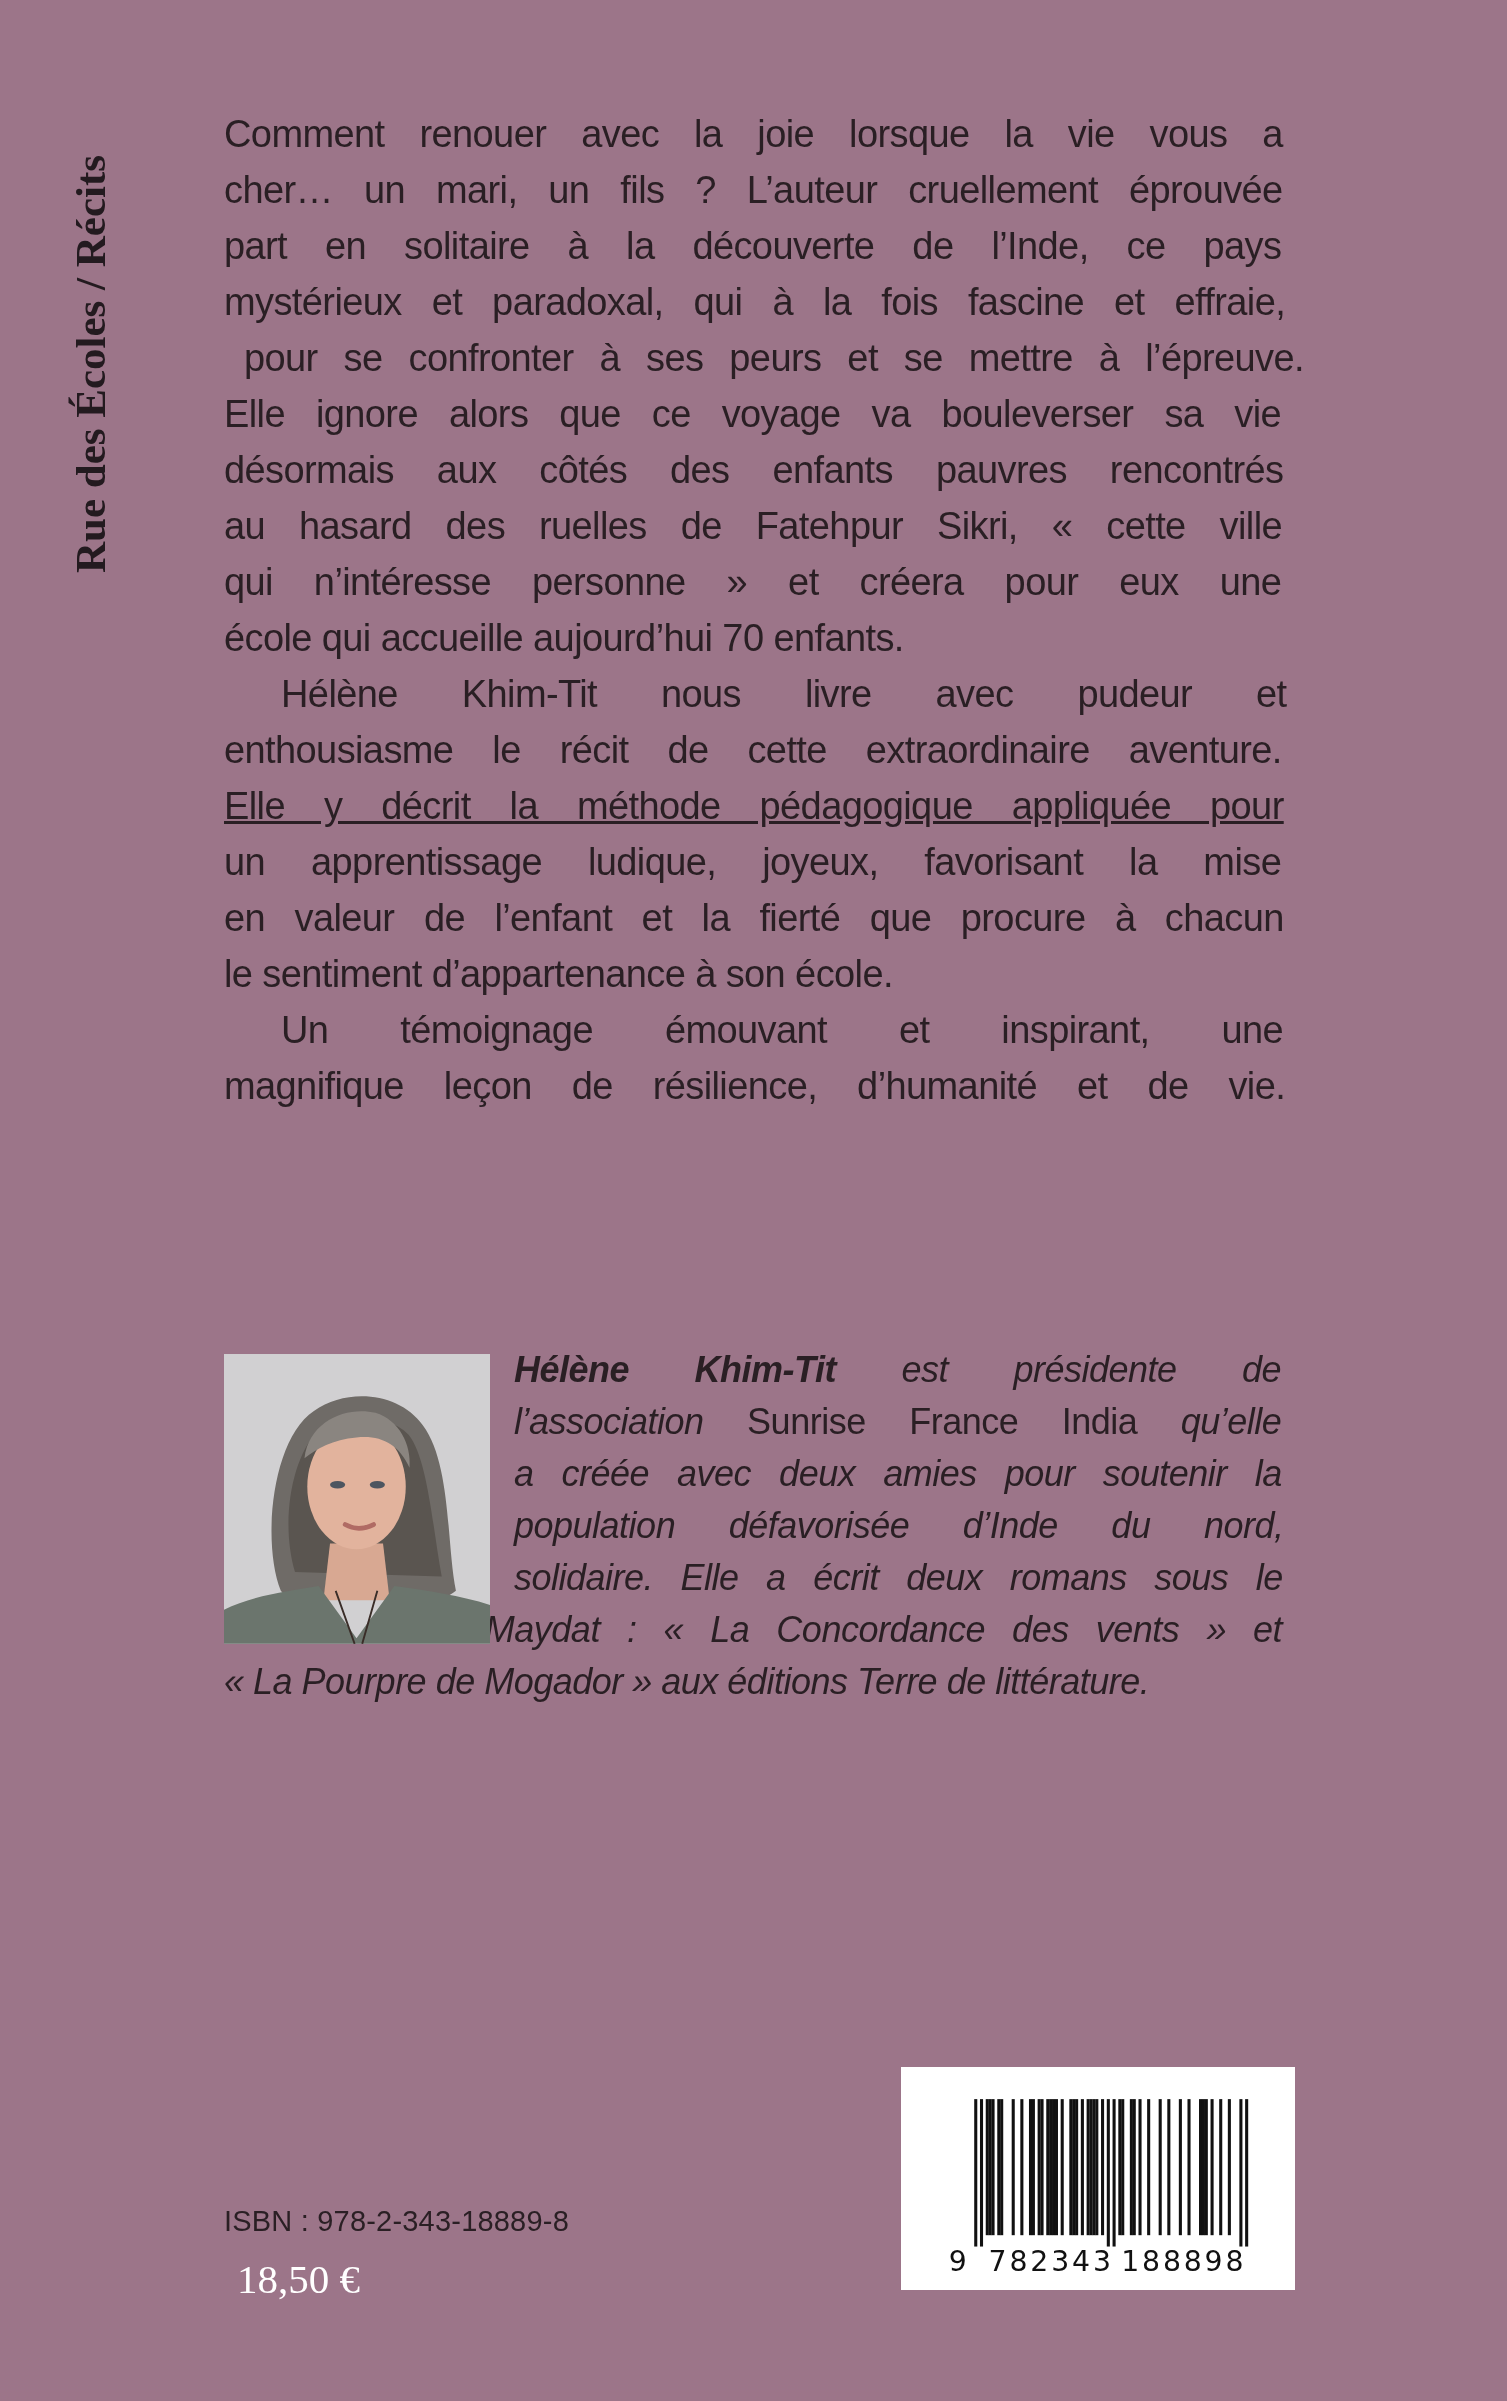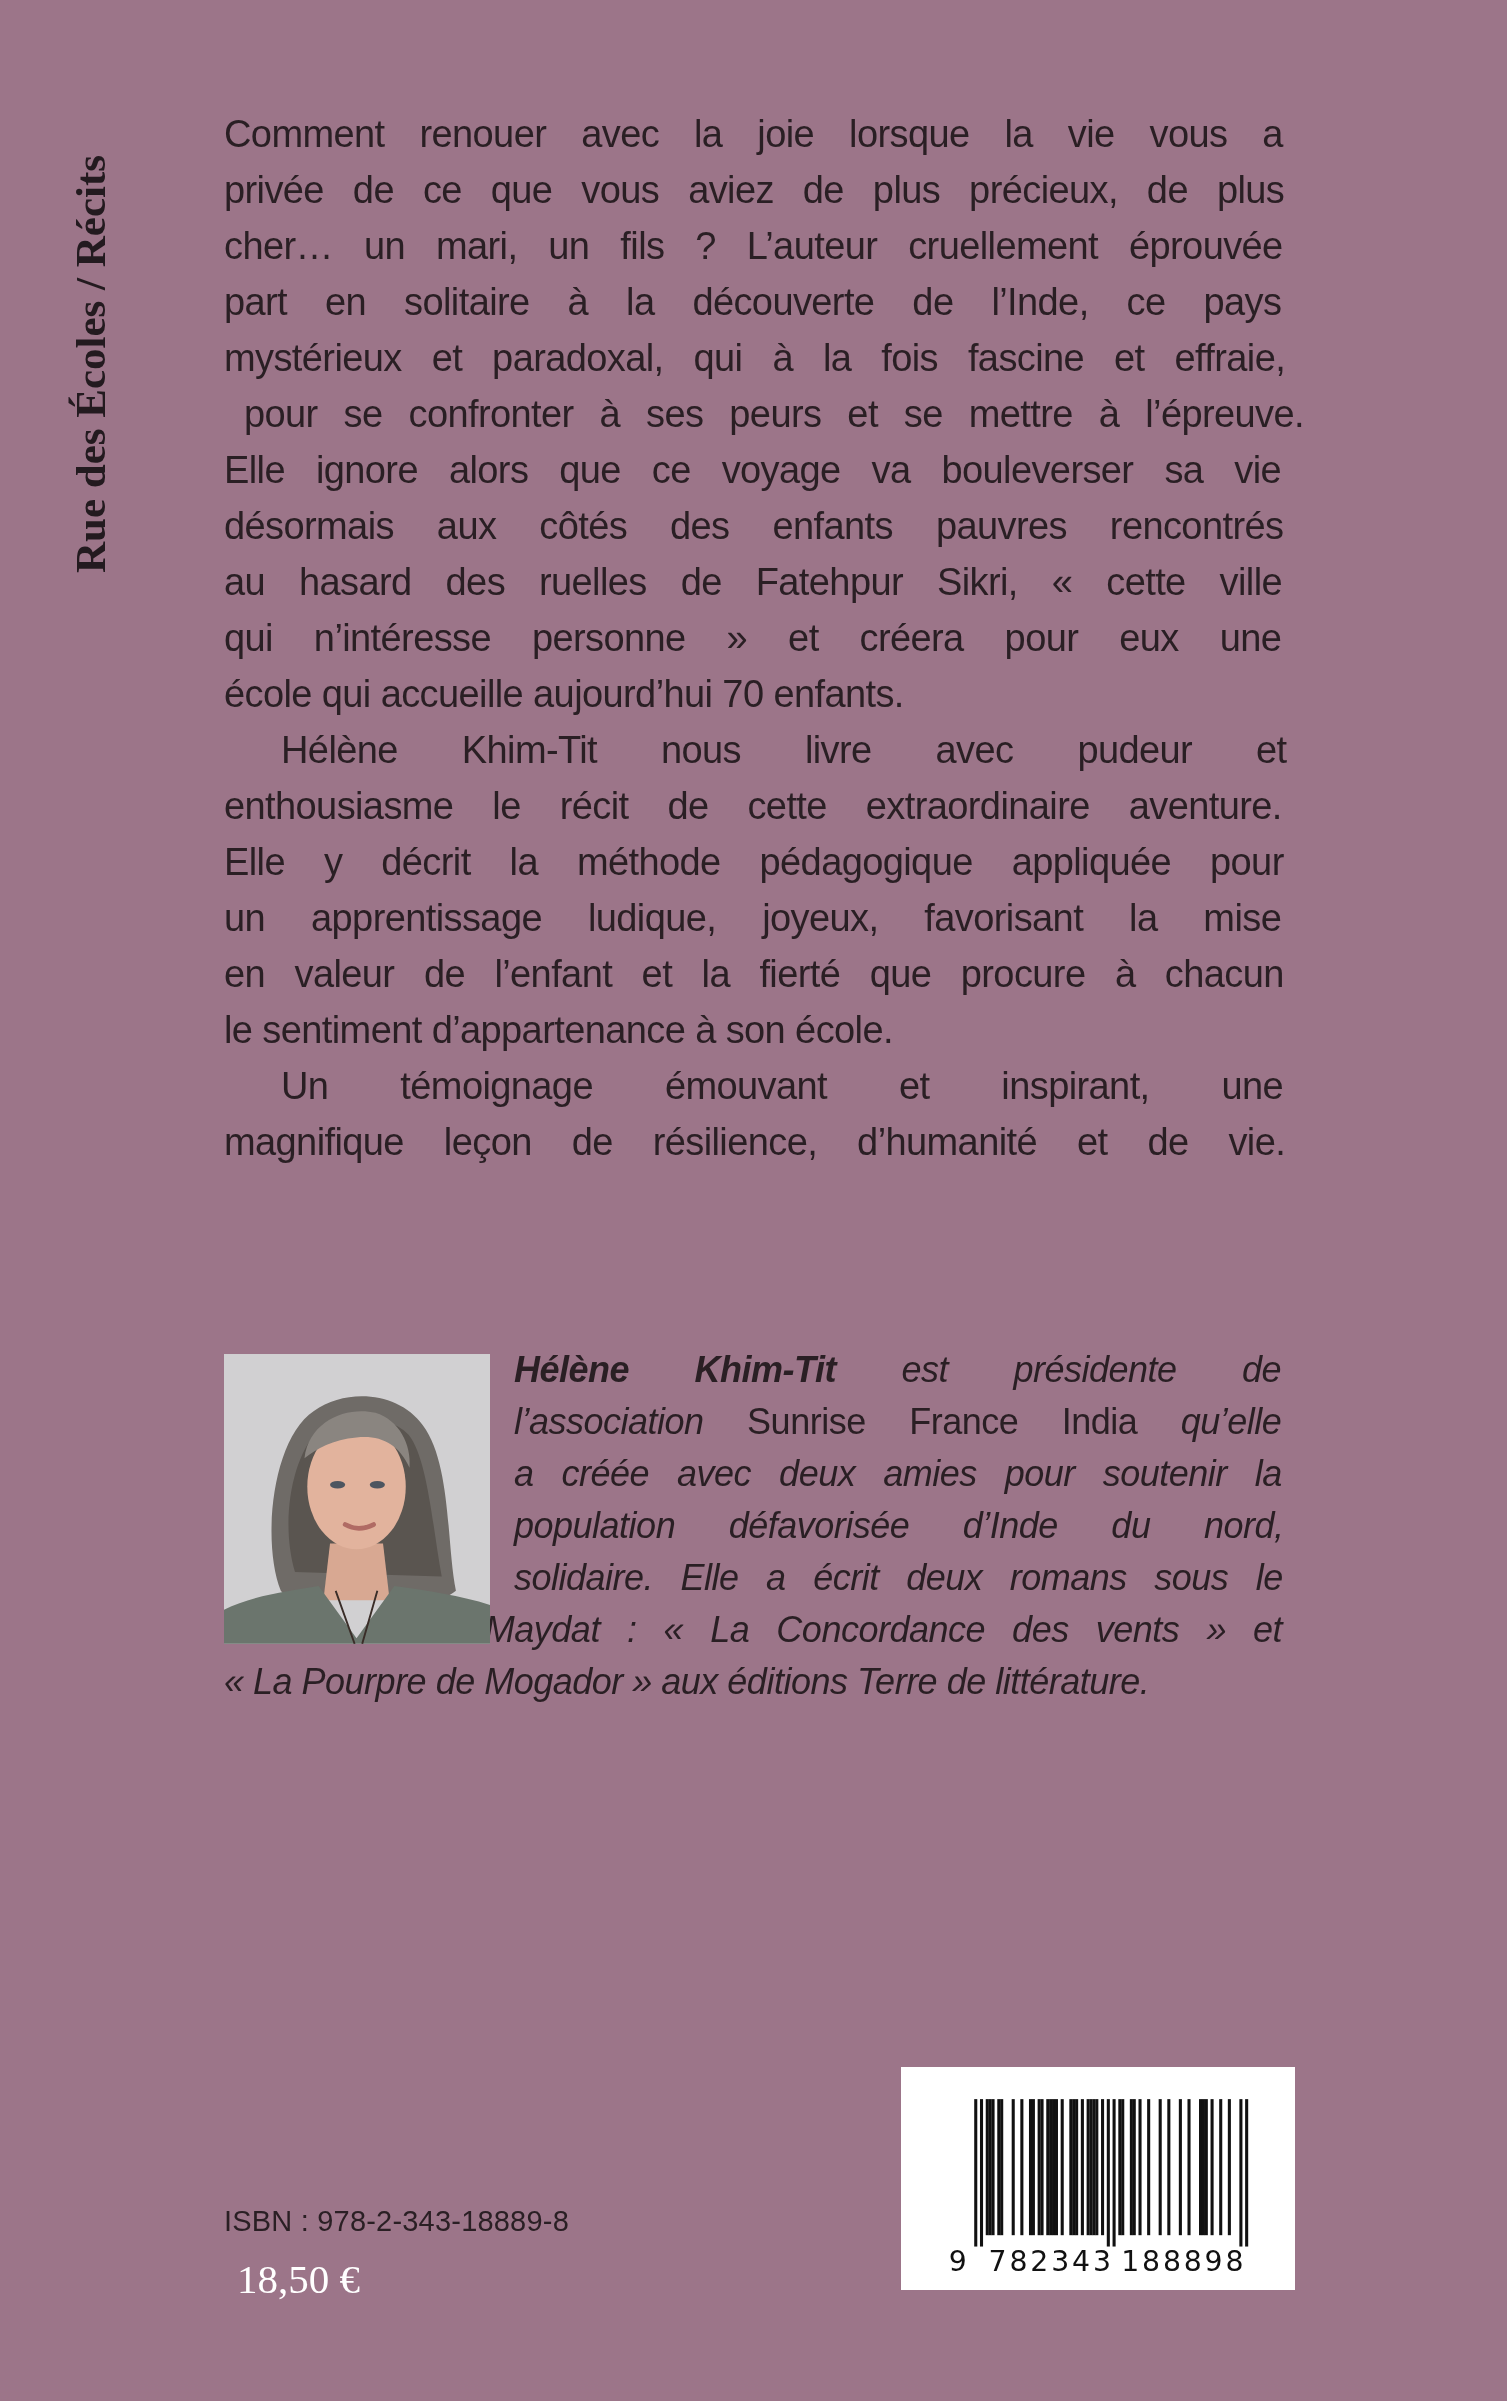--- a/index.html
+++ b/index.html
@@ -48,36 +48,35 @@
 </style>
 </head>
 <body>
 
 <div class="spine">Rue des Écoles / Récits</div>
 
 <div class="blurb">
 
   <div>
     <span class="line j"><span class="t" style="word-spacing: 25px;">Comment renouer avec la joie lorsque la vie vous a</span></span>
-    <span class="line j"><span class="t" style="word-spacing: 19px;">privée de ce que vous aviez de plus précieux, de plus</span></span>
     <span class="line j"><span class="t" style="word-spacing: 21px;">cher… un mari, un fils ? L’auteur cruellement éprouvée</span></span>
     <span class="line j"><span class="t" style="word-spacing: 28px;">part en solitaire à la découverte de l’Inde, ce pays</span></span>
     <span class="line j"><span class="t" style="word-spacing: 20px;">mystérieux et paradoxal, qui à la fois fascine et effraie,</span></span>
     <span class="line j"><span class="t" style="word-spacing: 16px; margin-left: 20px;">pour se confronter à ses peurs et se mettre à l’épreuve.</span></span>
     <span class="line j"><span class="t" style="word-spacing: 21px;">Elle ignore alors que ce voyage va bouleverser sa vie</span></span>
     <span class="line j"><span class="t" style="word-spacing: 33px;">désormais aux côtés des enfants pauvres rencontrés</span></span>
     <span class="line j"><span class="t" style="word-spacing: 24px;">au hasard des ruelles de Fatehpur Sikri, « cette ville</span></span>
     <span class="line j"><span class="t" style="word-spacing: 31px;">qui n’intéresse personne » et créera pour eux une</span></span>
     <span class="line"><span class="t">école qui accueille aujourd’hui 70 enfants.</span></span>
   </div>
 
   <div>
     <span class="line j indent"><span class="t" style="word-spacing: 54px;">Hélène Khim-Tit nous livre avec pudeur et</span></span>
     <span class="line j"><span class="t" style="word-spacing: 29px;">enthousiasme le récit de cette extraordinaire aventure.</span></span>
-    <span class="line j"><span class="t" style="word-spacing: 29px;">Elle y décrit la méthode pédagogique appliquée pour</span></span>
+    <span class="line j"><span class="t" style="word-spacing: 29px; text-decoration: underline;">Elle y décrit la méthode pédagogique appliquée pour</span></span>
     <span class="line j"><span class="t" style="word-spacing: 36px;">un apprentissage ludique, joyeux, favorisant la mise</span></span>
     <span class="line j"><span class="t" style="word-spacing: 19.5px;">en valeur de l’enfant et la fierté que procure à chacun</span></span>
     <span class="line"><span class="t">le sentiment d’appartenance à son école.</span></span>
   </div>
 
   <div>
     <span class="line j indent"><span class="t" style="word-spacing: 62px;">Un témoignage émouvant et inspirant, une</span></span>
     <span class="line j"><span class="t" style="word-spacing: 30px;">magnifique leçon de résilience, d’humanité et de vie.</span></span>
   </div>
 </div>

